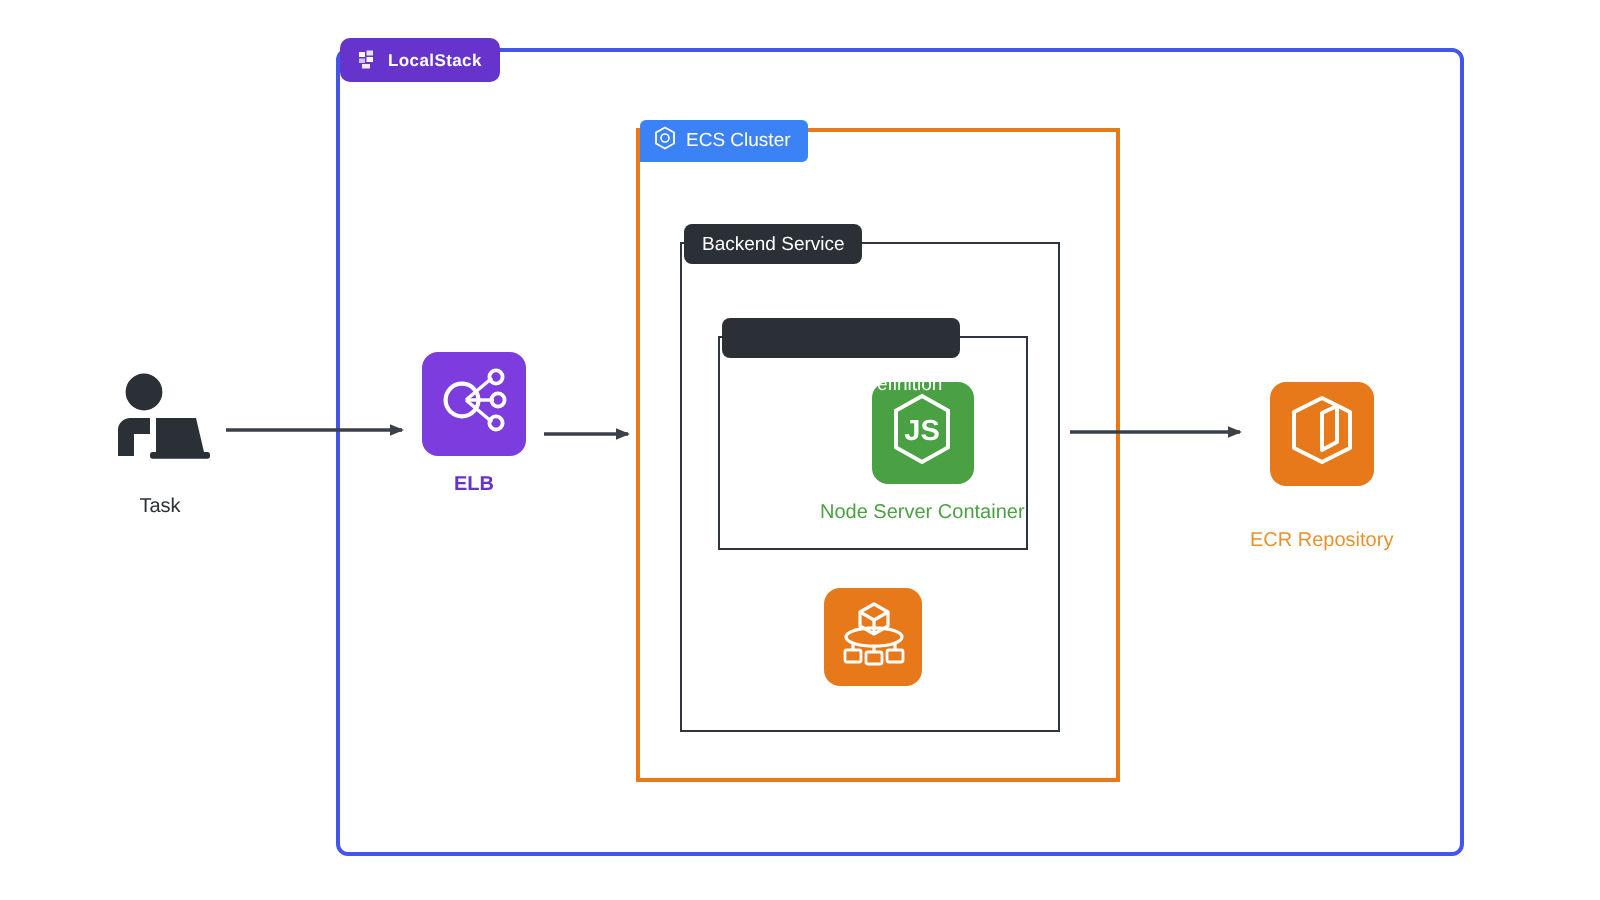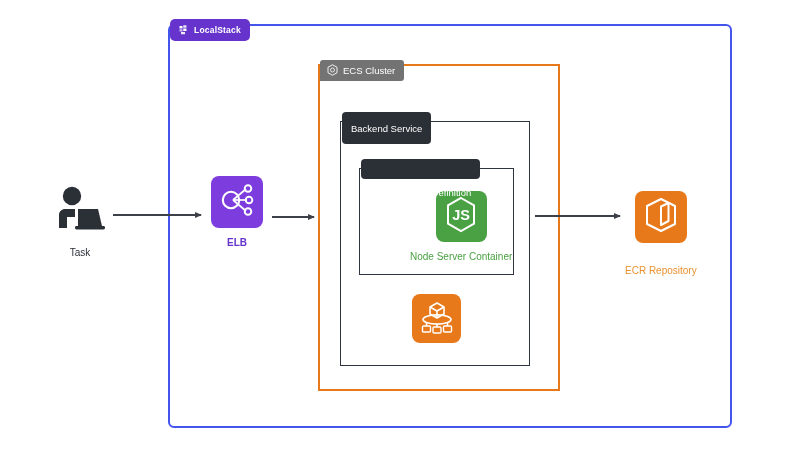--- a/index.html
+++ b/index.html
@@ -71,21 +71,21 @@
     background: transparent;
   }
   .ecs-cluster-badge {
     position: absolute;
     left: 320px;
     top: 60px;
     height: 21px;
     display: flex;
     align-items: center;
     gap: 5px;
-    background: #737373;
+    background: #3b82f6;
     border-radius: 3px 3px 3px 0;
     padding: 0 9px 0 7px;
     box-sizing: border-box;
     z-index: 11;
   }
   .ecs-cluster-badge .lbl {
     color: #ffffff;
     font-size: 9.5px;
     font-weight: normal;
     white-space: nowrap;
@@ -99,21 +99,21 @@
     width: 190px;
     height: 245px;
     border: 1.6px solid #2e3440;
     box-sizing: border-box;
     background: transparent;
   }
   .backend-service-badge {
     position: absolute;
     left: 342px;
     top: 112px;
-    height: 32px;
+    height: 20px;
     display: flex;
     align-items: center;
     background: #2b2f36;
     border-radius: 4px;
     padding: 0 9px;
     box-sizing: border-box;
     z-index: 10;
   }
   .backend-service-badge .lbl {
     color: #ffffff;

